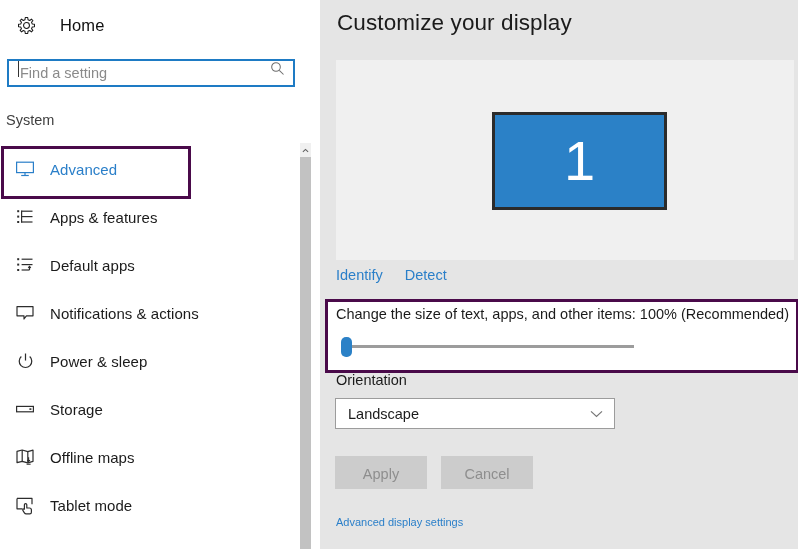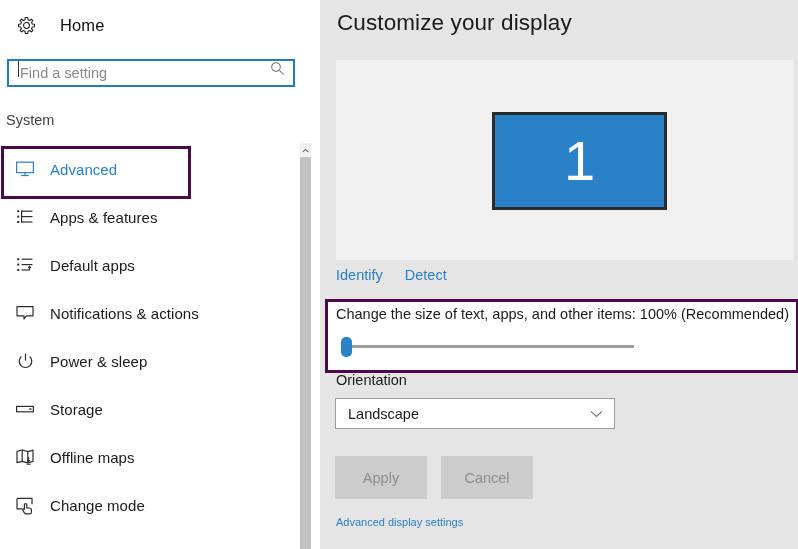--- a/index.html
+++ b/index.html
@@ -278,21 +278,21 @@
   }
   #orientation-chevron {
     margin-right: 11px;
     display: flex;
     align-items: center;
   }
 
   
   .flat-button {
     position: absolute;
-    height: 43px;
+    height: 33px;
     background: #cccccc;
     border: none;
     font-family: "Liberation Sans", sans-serif;
     font-size: 14.5px;
     color: #8e8e8e;
     cursor: default;
     padding: 10px;
   }
   #apply-button { left: 15px; top: 456px; width: 92px; }
   #cancel-button { left: 121px; top: 456px; width: 92px; }
@@ -416,21 +416,21 @@
       <span class="nav-label">Offline maps</span>
     </div>
 
     <div class="nav-item">
       <span class="nav-icon">
         <svg width="20" height="19" viewBox="0 0 20 19" fill="none" stroke="currentColor" stroke-width="1.2">
           <path d="M2 2.4 H17 V8.2 M2 2.4 V12.8 H7.6" stroke-linejoin="round"></path>
           <path d="M9.4 13.2 V8.8 a1.2 1.2 0 0 1 2.4 0 V12 h2.6 a2 2 0 0 1 2 2 v2.2 a1.6 1.6 0 0 1 -1.6 1.6 h-3.6 a2.2 2.2 0 0 1 -1.8 -1 L8 14.6 a1 1 0 0 1 1.4 -1.4 Z" stroke-linejoin="round"></path>
         </svg>
       </span>
-      <span class="nav-label">Change mode</span>
+      <span class="nav-label">Tablet mode</span>
     </div>
 
   </div>
 
   <div id="display-highlight"></div>
 
   <div id="nav-scrollbar">
     <div id="nav-scroll-up">
       <svg width="7" height="5" viewBox="0 0 8 5" fill="none" stroke="#606060" stroke-width="1.2">
         <path d="M1 4 L4 1.2 L7 4"></path>

